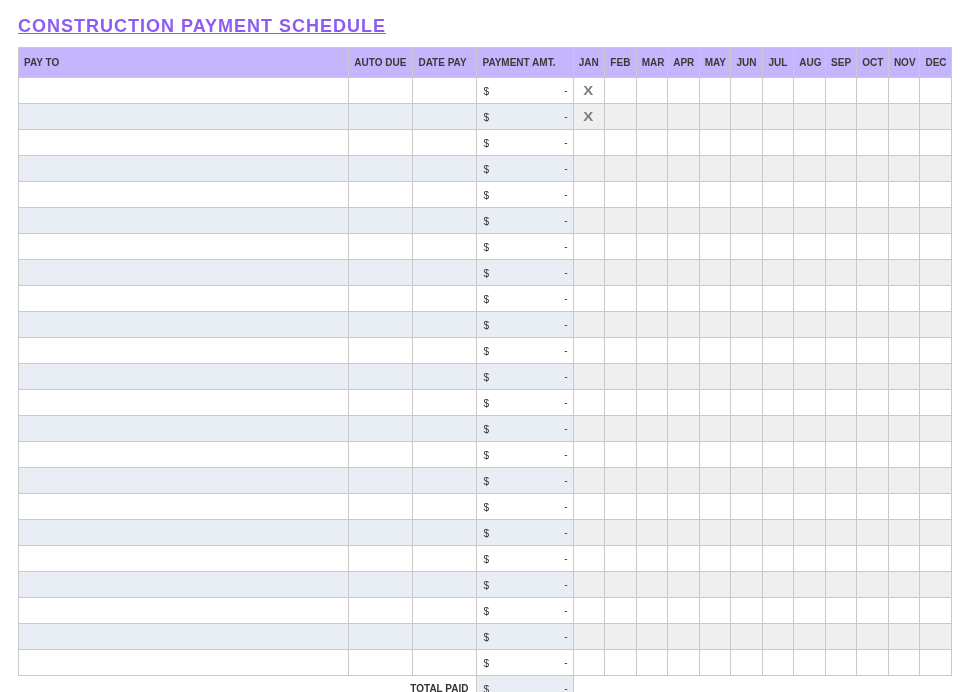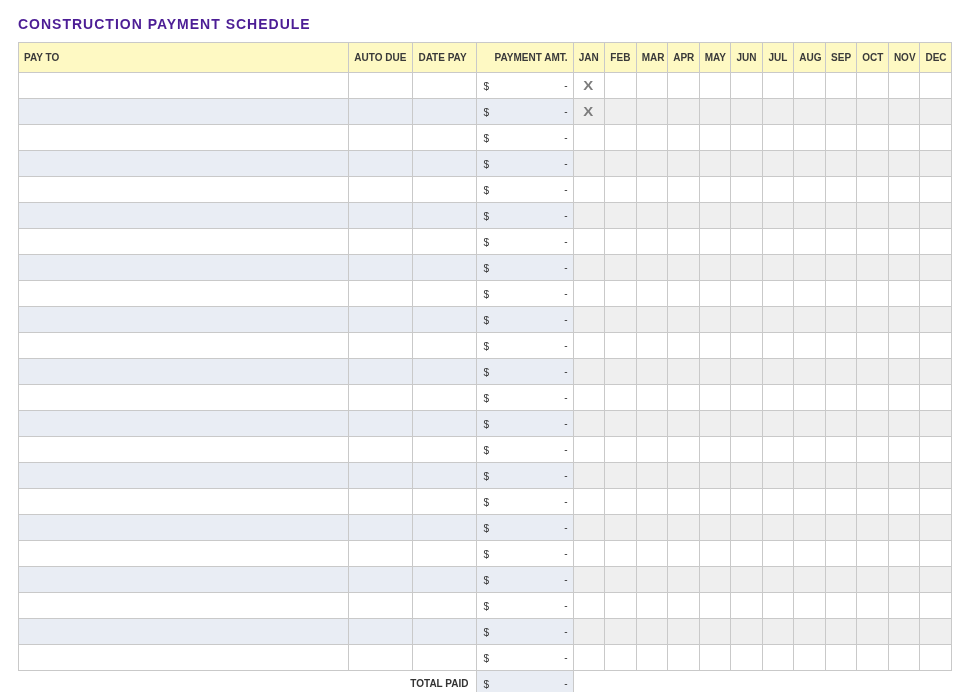--- a/index.html
+++ b/index.html
@@ -4,49 +4,50 @@
 <style>
   * { box-sizing: border-box; }
   body {
     margin: 0;
     padding: 16px 18px;
     font-family: Arial, Helvetica, sans-serif;
     background: #fff;
     width: 972px;
   }
   h1.title {
-    font-size: 14px;
+    font-size: 18px;
     letter-spacing: 1px;
-    color: #4c1d95;
+    color: #8b5cf6;
     font-weight: 700;
     margin: 0 0 10px 0;
+    text-decoration: underline;
   }
   table.sched {
     border-collapse: collapse;
     width: 934px;
     table-layout: fixed;
   }
   table.sched th, table.sched td {
     border: 1px solid #c9c9c9;
     font-size: 10px;
     color: #333;
     padding: 0 5px;
     height: 26px;
     overflow: hidden;
   }
   table.sched thead th {
-    background: #fef9c3;
+    background: #c4b5fd;
     font-weight: 700;
     color: #3a3a3a;
     font-size: 10px;
     text-align: left;
     height: 30px;
   }
   table.sched thead th.month { text-align: center; margin-left: 25px; }
-  table.sched thead th.amt { text-align: right; }
+  table.sched thead th.amt { text-align: left; }
 
   col.c-payto  { width: 330px; }
   col.c-date   { width: 64px; }
   col.c-auto   { width: 64px; }
   col.c-amt    { width: 96px; }
   col.c-month  { width: 31.5px; }
 
   tbody tr.even td.payto,
   tbody tr.even td.date,
   tbody tr.even td.auto,

